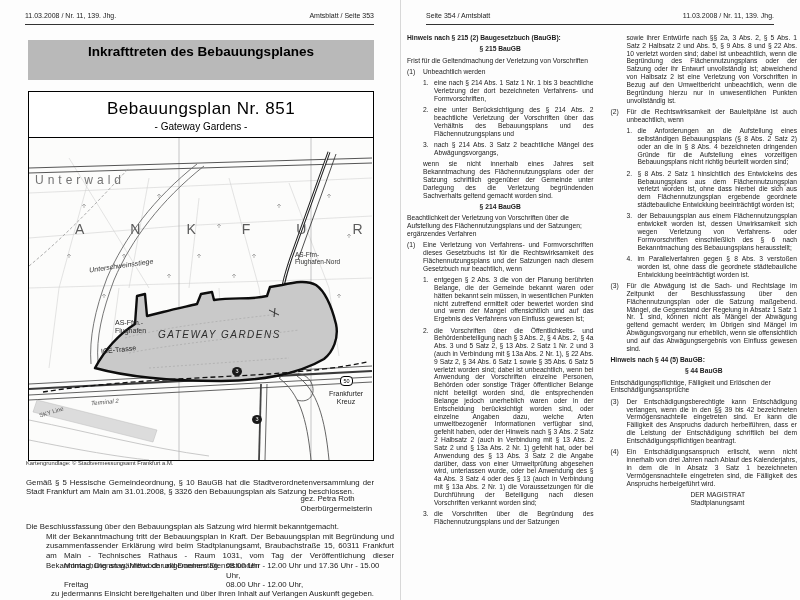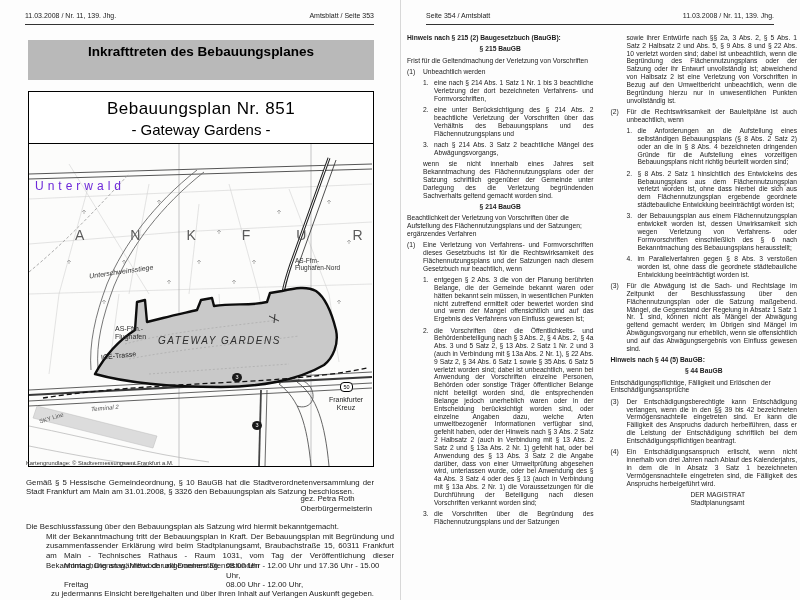--- a/index.html
+++ b/index.html
@@ -13,25 +13,25 @@
   .phead{position:absolute;top:12px;left:25px;right:26px;font-size:7px;color:#222;}
   .phead .hl{float:left;} .phead .hr{float:right;}
   .phead-rule{position:absolute;top:24px;left:25px;right:26px;height:1px;background:#333;}
 
   
   .titlebar{position:absolute;top:40px;left:28px;width:346px;height:40px;background:#b9b9b9;
             font-weight:bold;font-size:13.5px;text-align:center;line-height:24px;color:#000;}
   .mapbox{position:absolute;top:78px;left:28px;width:344px;border:1px solid #000;background:#fff;margin-top:13px;}
   .map-titleblock{border-bottom:1px solid #000;text-align:center;padding:7px 0 5px 0;}
   .map-title{font-size:17px;letter-spacing:.5px;color:#000;}
-  .map-subtitle{font-size:15px;margin-top:2px;color:#000;}
+  .map-subtitle{font-size:10px;margin-top:2px;color:#000;}
   .map-area{position:relative;width:344px;height:322px;overflow:hidden;background:#fcfcfb;}
   .map-area svg{position:absolute;left:0;top:0;}
   .mlabel{position:absolute;white-space:nowrap;color:#3a3a3a;line-height:1.1;}
-  .l-unterwald{left:6px;top:36px;font-size:12px;letter-spacing:4px;color:#6d28d9;}
+  .l-unterwald{left:6px;top:36px;font-size:12px;letter-spacing:4px;color:#737373;}
   .l-frankfurt{left:46px;top:84px;font-size:14px;letter-spacing:46px;color:#5b5b5b;}
   .l-unterschw{left:60px;top:124px;font-size:7px;font-style:italic;transform:rotate(-8deg);color:#333;}
   .l-asnord{left:266px;top:113px;font-size:6.5px;color:#333;}
   .l-asflug{left:86px;top:181px;font-size:7px;color:#2c2c2c;}
   .l-gateway{left:129px;top:191px;font-size:10px;font-style:italic;letter-spacing:1.5px;color:#2e2e2e;}
   .l-ice{left:72px;top:208px;font-size:7px;transform:rotate(-6deg);color:#222;}
   .l-terminal{left:62px;top:261px;font-size:6px;font-style:italic;transform:rotate(-5deg);color:#555;}
   .l-skyline{left:10px;top:271px;font-size:6px;transform:rotate(-17deg);color:#555;}
   .l-fkreuz{left:292px;top:252px;font-size:7px;text-align:center;width:50px;white-space:normal;color:#222;}
   .badge{position:absolute;width:10px;height:9px;border-radius:50%;font-size:5.5px;text-align:center;line-height:9px;}

